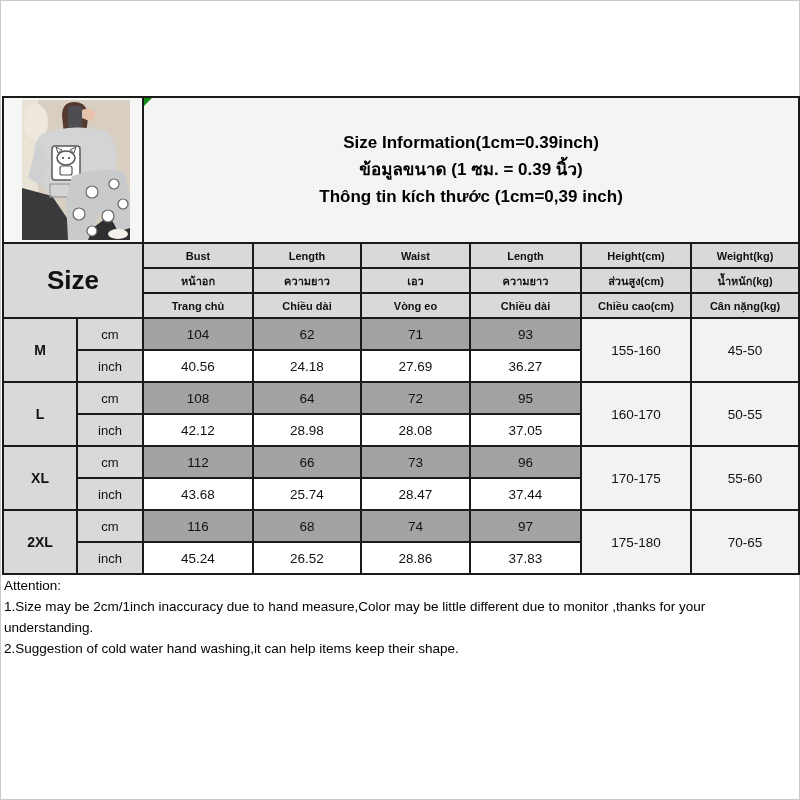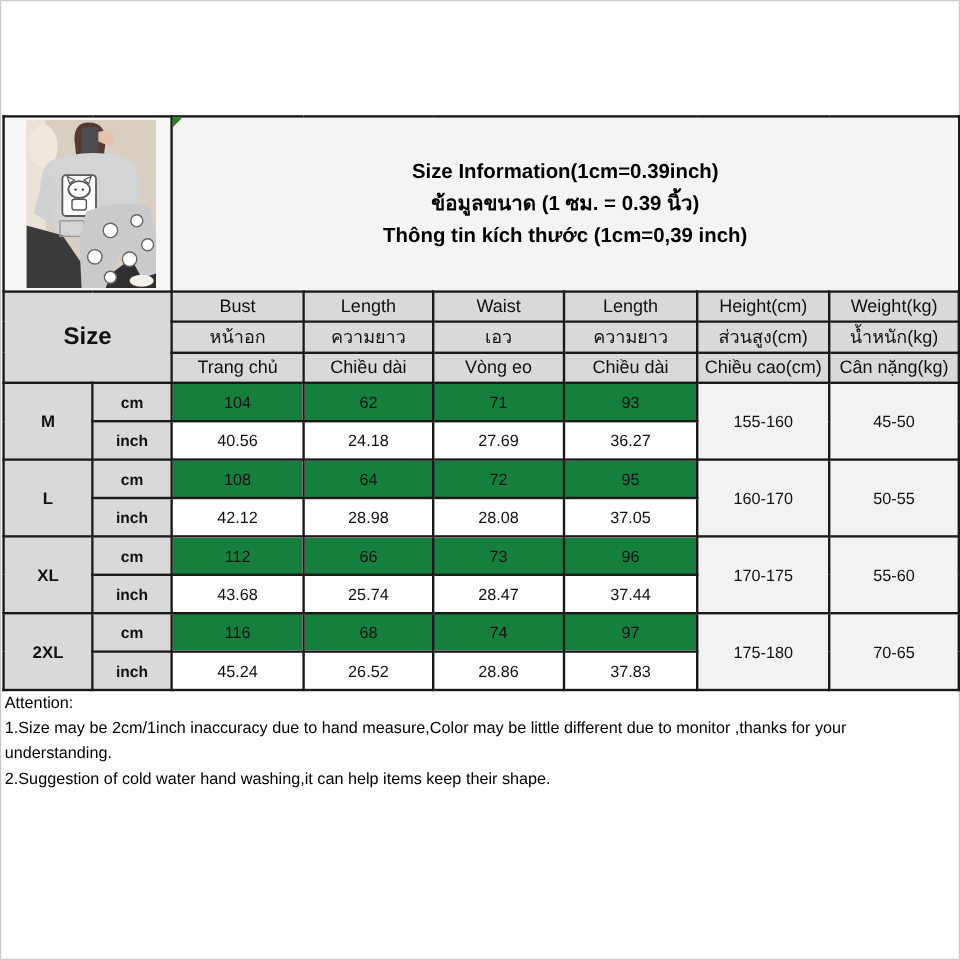--- a/index.html
+++ b/index.html
@@ -25,25 +25,25 @@
   tr.r-hdr{height:25px;}
   tr.r-data{height:32px;}
   td.photo-cell{background:#f6f6f4;padding:0;}
   td.title-cell{background:#f4f4f2;position:relative;}
   .title-stack{display:flex;flex-direction:column;justify-content:center;align-items:center;height:100%;gap:7px;}
   .title-line{font-size:17px;font-weight:bold;line-height:20px;color:#000;}
   .corner-triangle{
     position:absolute;top:0;left:0;width:0;height:0;
     border-top:8px solid #178a17;border-right:8px solid transparent;
   }
-  td.size-corner{background:#d9d9d9;font-size:20px;font-weight:bold;}
-  td.hdr-cell{background:#d9d9d9;font-size:15px;font-weight:normal;}
+  td.size-corner{background:#d9d9d9;font-size:26px;font-weight:bold;}
+  td.hdr-cell{background:#d9d9d9;font-size:11px;font-weight:bold;}
   td.size-label{background:#d9d9d9;font-size:14px;font-weight:bold;}
-  td.unit-cell{background:#d9d9d9;font-size:13px;font-weight:bold;}
-  td.val-cm{background:#15803d;font-size:13.5px;}
+  td.unit-cell{background:#d9d9d9;font-size:13px;font-weight:normal;}
+  td.val-cm{background:#a3a3a3;font-size:13.5px;}
   td.val-inch{background:#ffffff;font-size:13.5px;}
   td.range-cell{background:#f2f2f2;font-size:13.5px;margin-top:48px;}
   
   .attention{
     position:absolute;left:4px;top:575px;width:792px;
     font-size:13.5px;line-height:21px;color:#000;
   }
   .attention div{white-space:nowrap;overflow:hidden;}
   
   .photo-wrap{width:140px;height:144px;display:flex;align-items:center;justify-content:center;}

